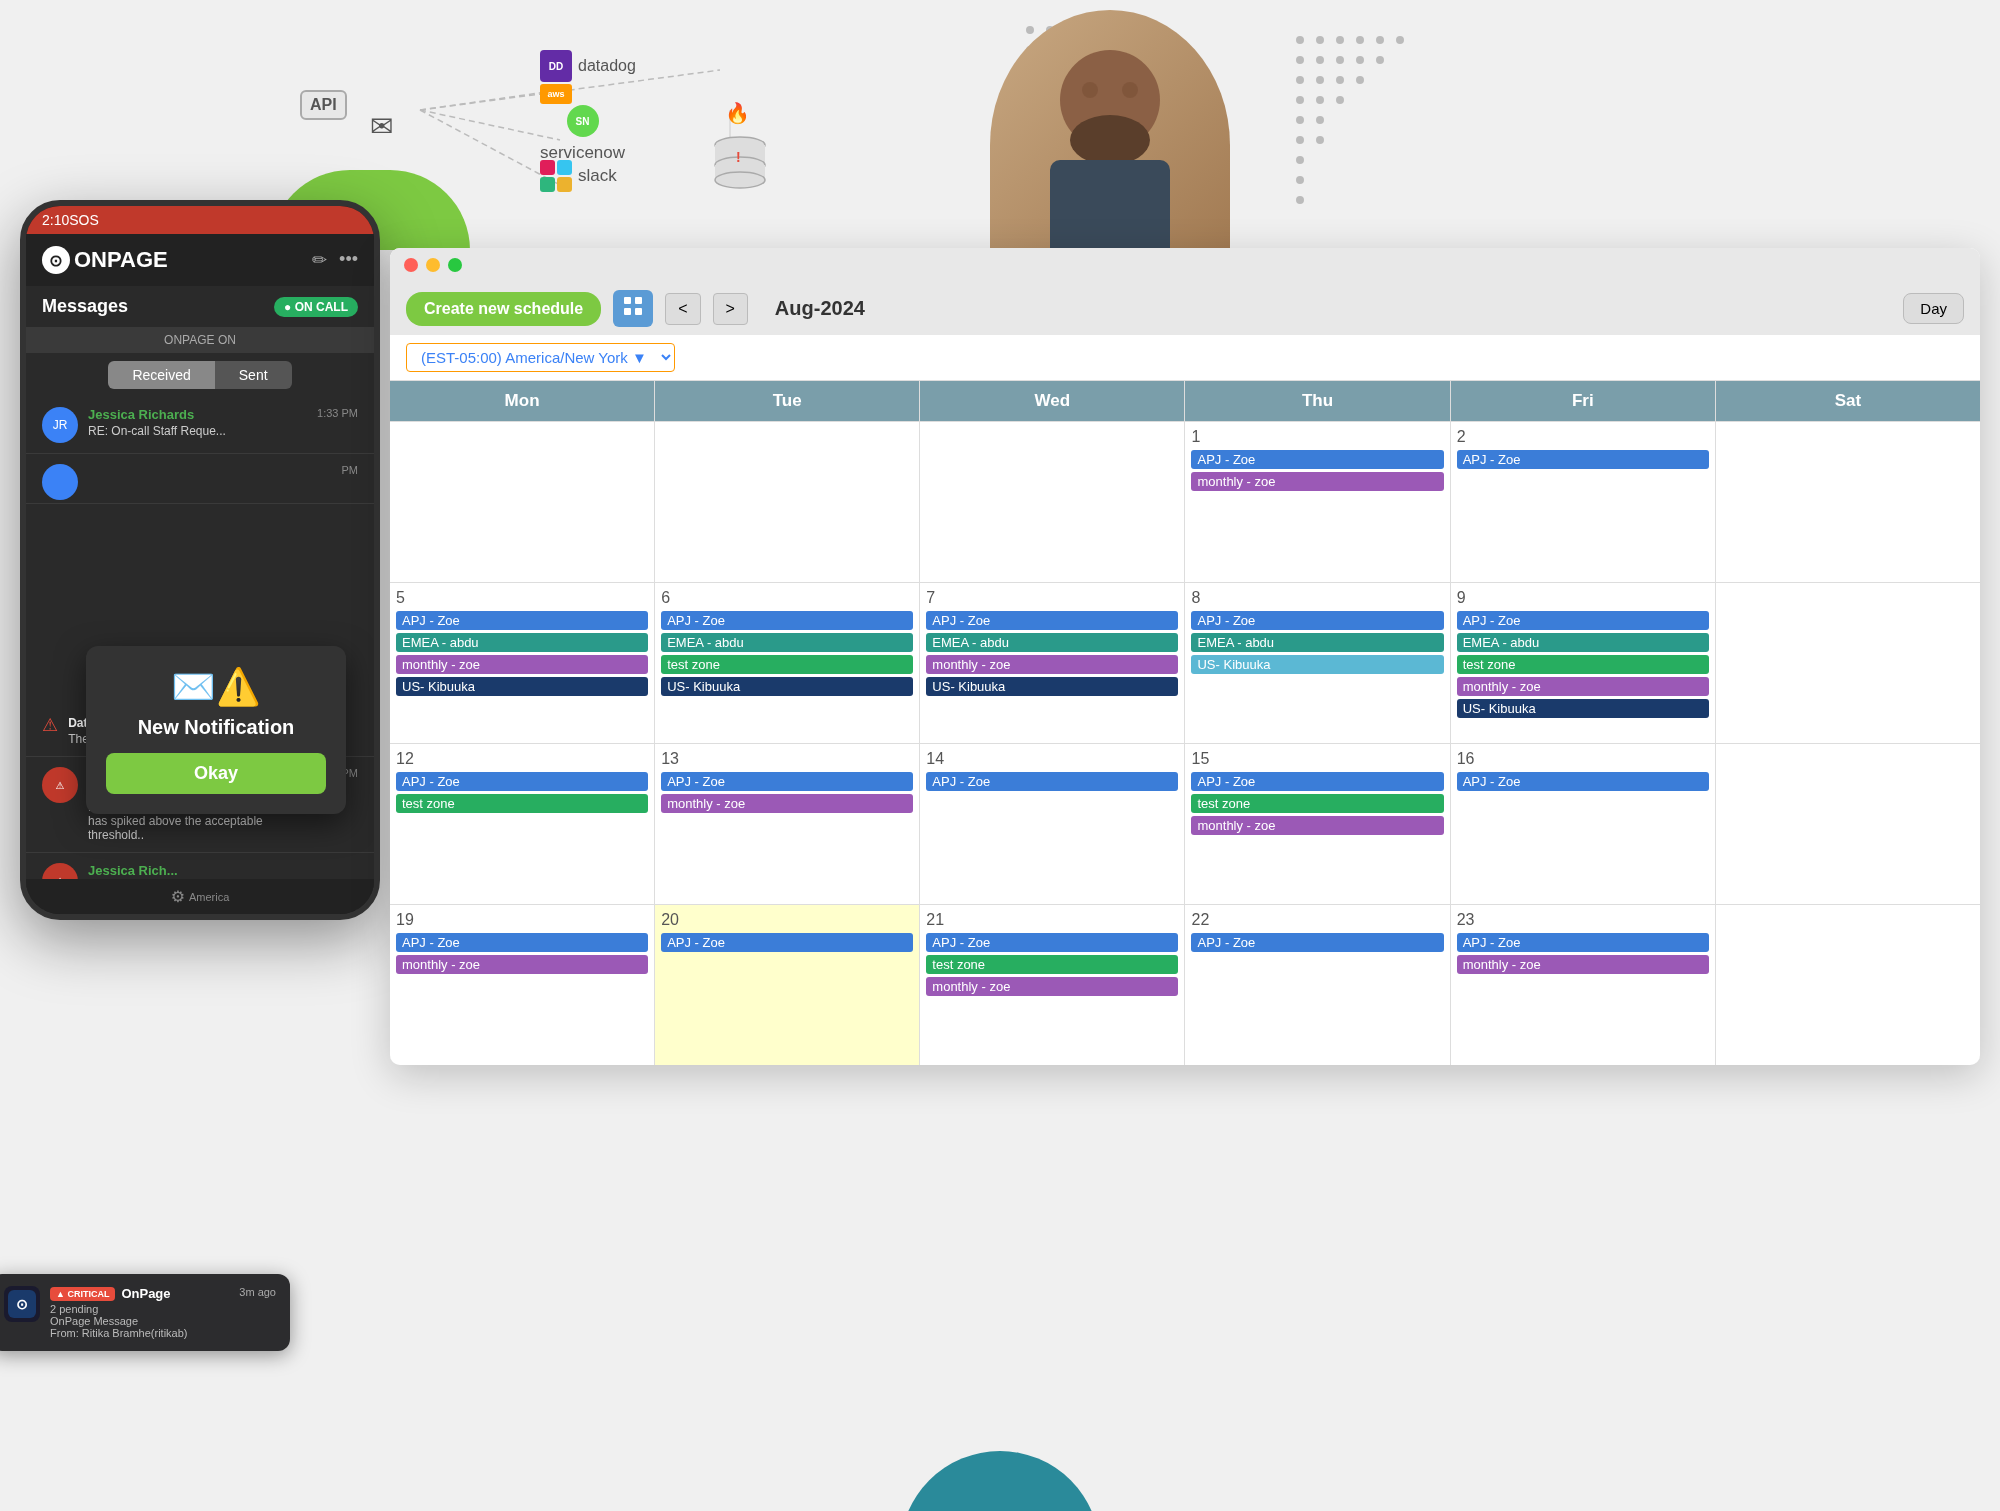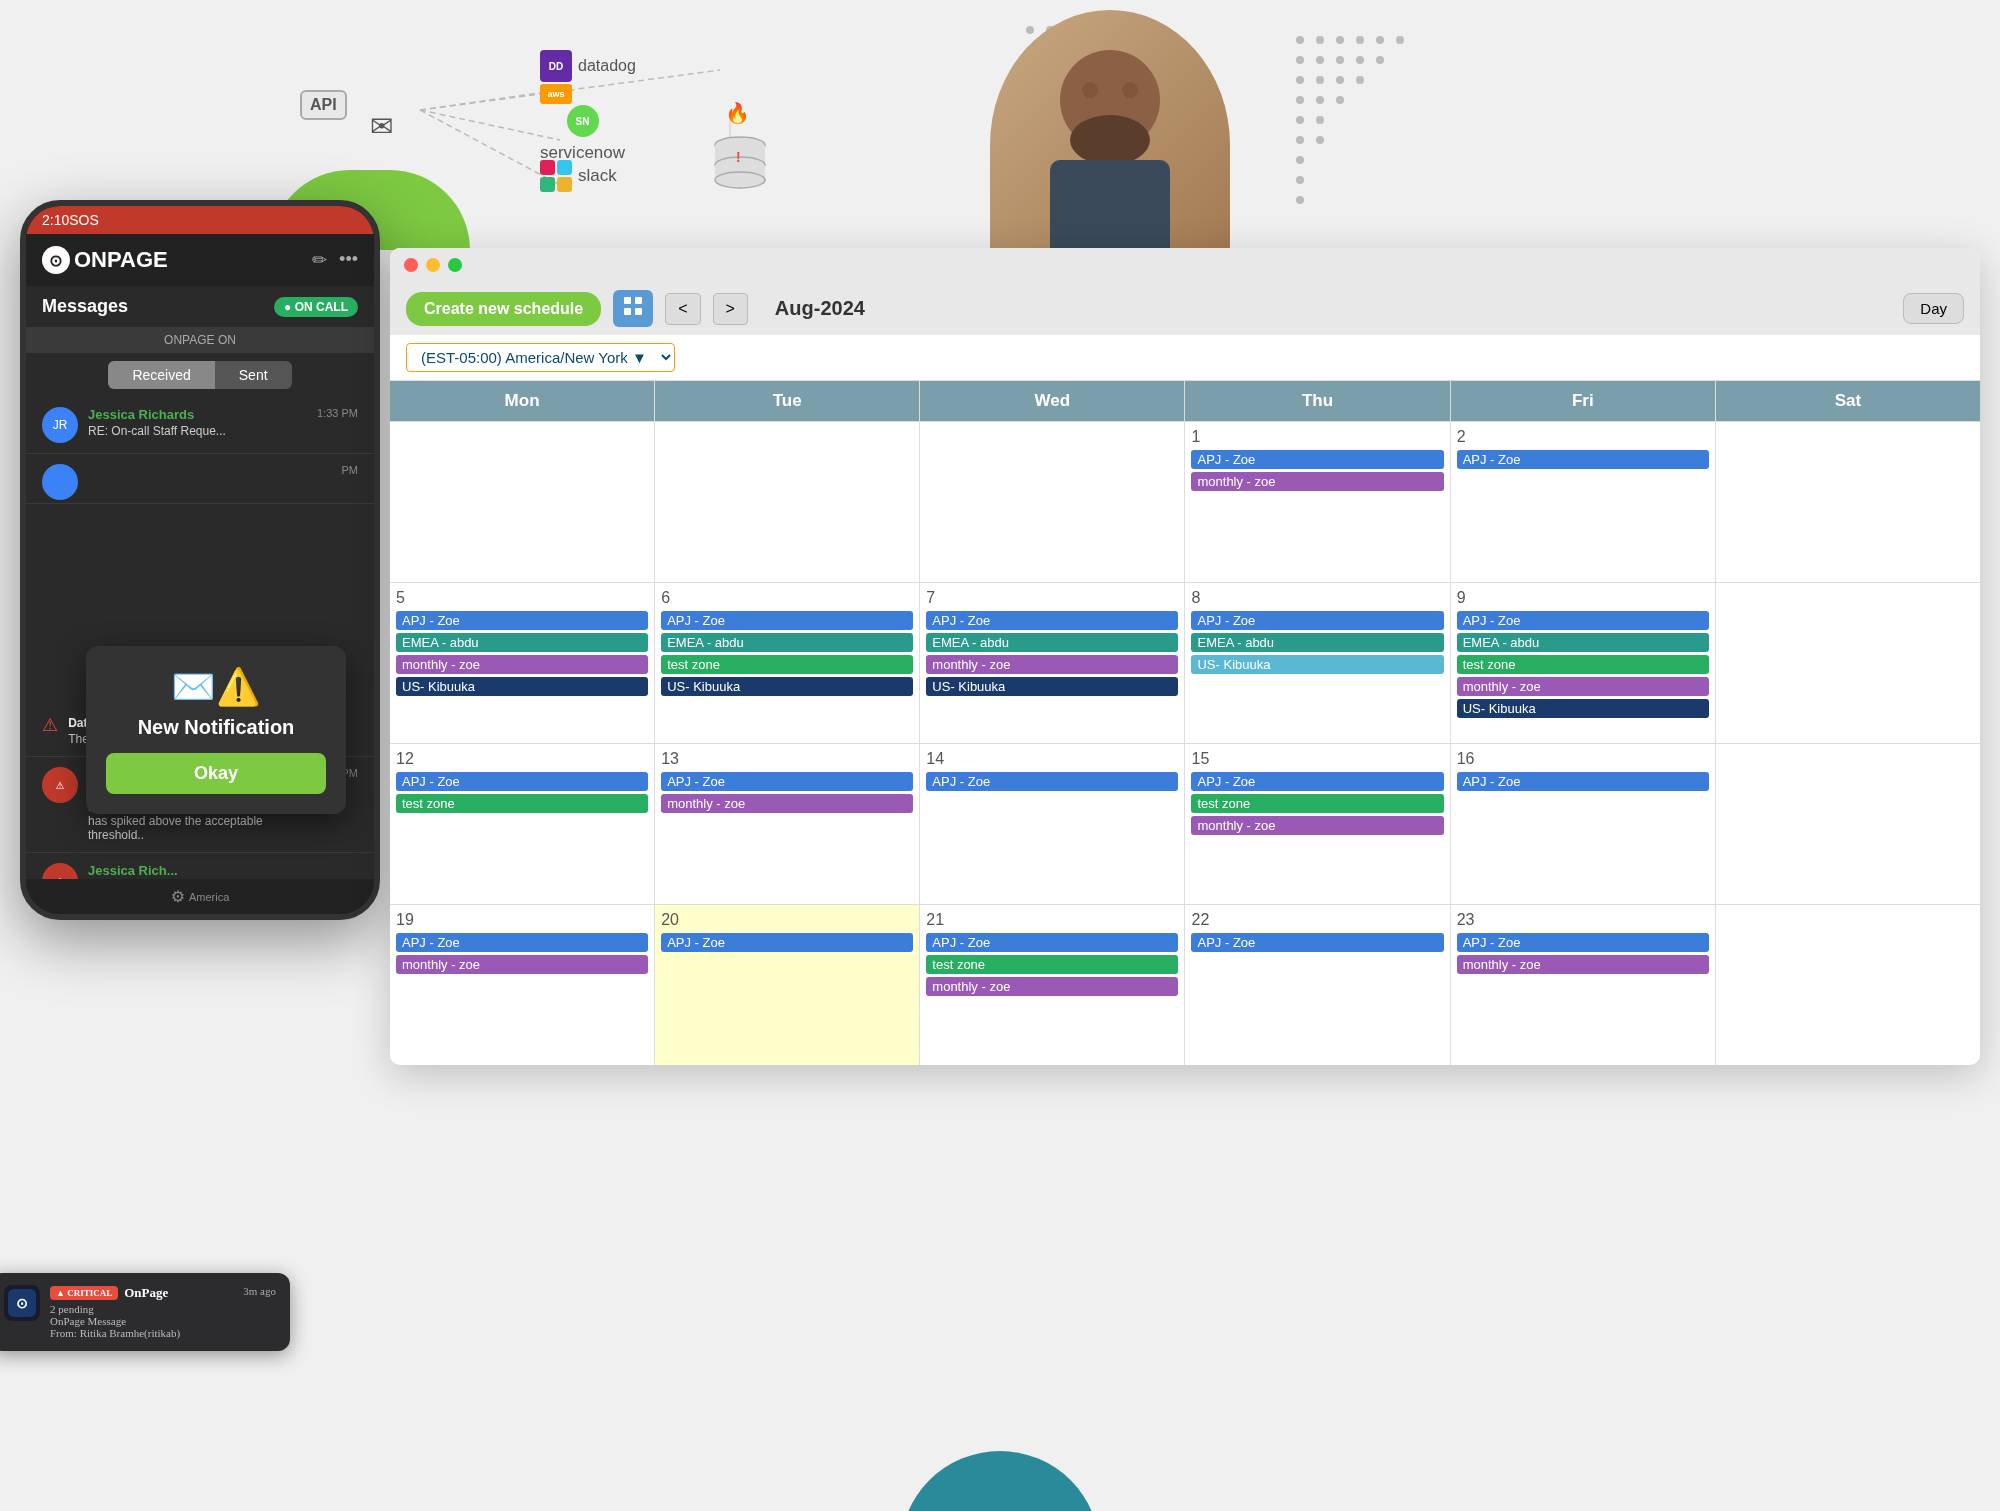--- a/index.html
+++ b/index.html
@@ -225,21 +225,21 @@
       width: 36px;
       height: 36px;
       background: #1a1a2e;
       border-radius: 8px;
       display: flex;
       align-items: center;
       justify-content: center;
       flex-shrink: 0;
     }
 
-    .toast-content { flex: 1; font-family: Liberation Serif, serif; }
+    .toast-content { flex: 1; }
 
     .toast-header {
       display: flex;
       justify-content: space-between;
       margin-bottom: 2px;
     }
 
     .toast-critical {
       background: #e74c3c;
       color: white;
@@ -745,21 +745,21 @@
 
     <button class="nav-btn">&lt;</button>
     <button class="nav-btn">&gt;</button>
 
     <span class="month-label">Aug-2024</span>
 
     <button class="view-btn">Day</button>
   </div>
 
   <div class="timezone-bar">
-    <select class="timezone-select" style="color: #0c4a6e;"><option>(EST-05:00) America/New York ▼</option></select>
+    <select class="timezone-select" style="color: #3b82f6;"><option>(EST-05:00) America/New York ▼</option></select>
   </div>
 
   <div class="calendar-grid">
 
     <div class="cal-header">Mon</div>
     <div class="cal-header">Tue</div>
     <div class="cal-header">Wed</div>
     <div class="cal-header">Thu</div>
     <div class="cal-header">Fri</div>
     <div class="cal-header">Sat</div>

